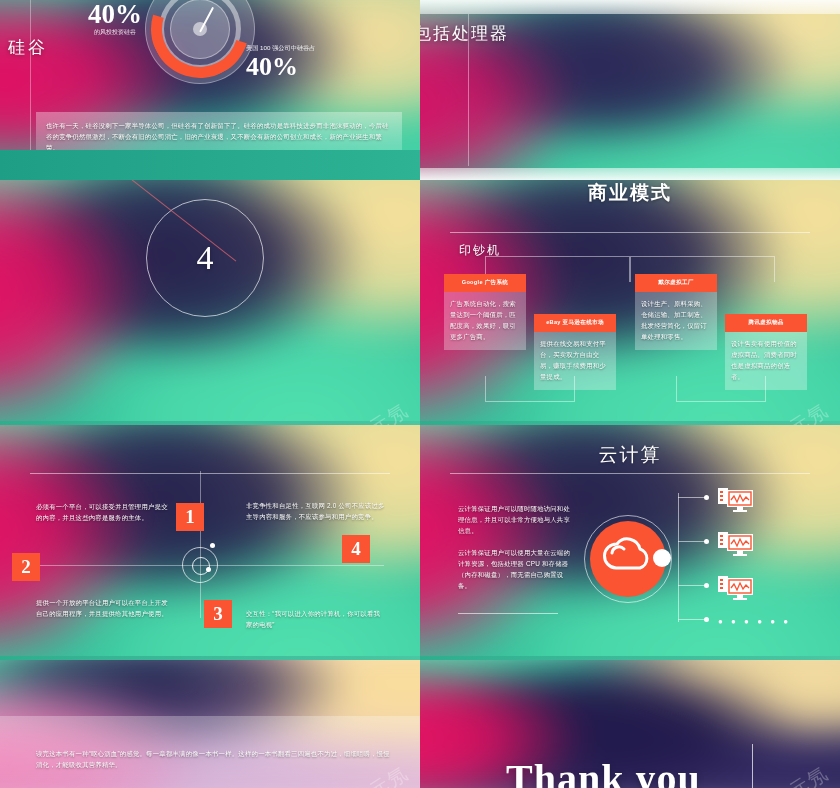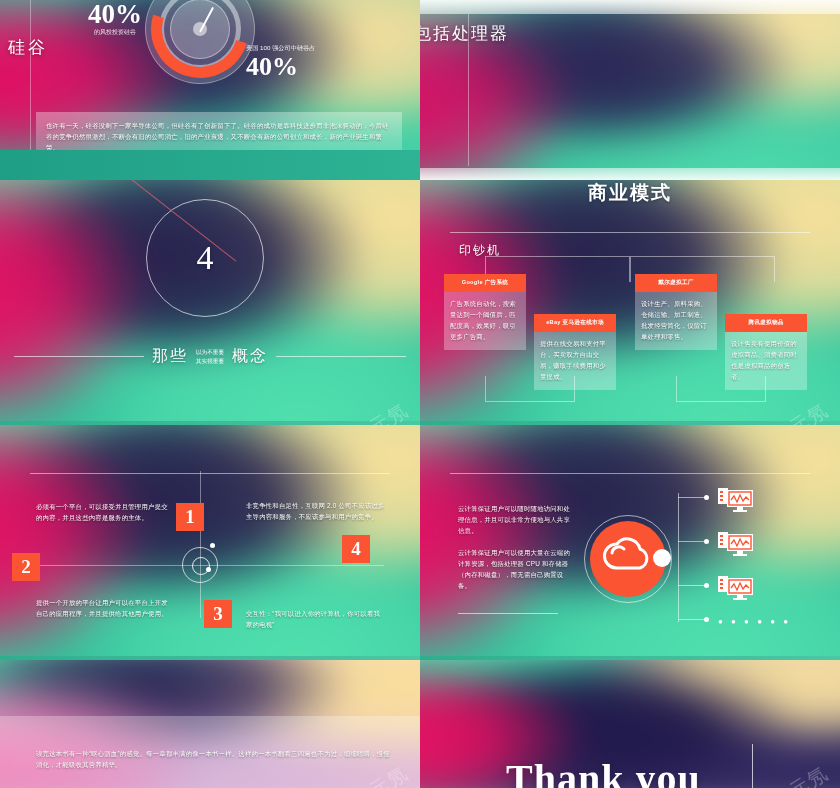--- a/index.html
+++ b/index.html
@@ -263,30 +263,20 @@
 
     <div class="botbar"></div>
   </div>
 
   <div class="slide s3">
     <div class="bg v3"></div>
     <div class="circle"></div>
     <div class="slash"></div>
     <div class="bignum">4</div>
 
-    <div class="ftr">
-      <div class="ln"></div>
-      <div class="w1">那些</div>
-      <div>
-        <div class="mid">以为不重要</div>
-        <div class="mid">其实很重要</div>
-      </div>
-      <div class="w2">概念</div>
-      <div class="ln"></div>
-    </div>
     <div class="edge-strip"></div>
     <div class="wm">素元氖</div>
   </div>
 
   <div class="slide s4">
     <div class="bg v3"></div>
     <div class="page-title title-lg">商业模式</div>
     <div class="hrule"></div>
     <div class="sub">印钞机</div>
 
@@ -335,20 +325,21 @@
     <div class="tx1 body-cn">必须有一个平台，可以接受并且管理用户提交的内容，并且这些内容是服务的主体。</div>
     <div class="tx2 body-cn">提供一个开放的平台让用户可以在平台上开发自己的应用程序，并且提供给其他用户使用。</div>
     <div class="tx3 body-cn">非竞争性和自足性，互联网 2.0 公司不应该过多主导内容和服务，不应该参与和用户的竞争。</div>
     <div class="tx4 body-cn">交互性：“我可以进入你的计算机，你可以看我家的电视”</div>
 
     <div class="edge-strip"></div>
   </div>
 
   <div class="slide s6">
     <div class="bg v3"></div>
+    <div class="page-title title-lg">云计算</div>
     <div class="hrule"></div>
 
     <div class="tx1 body-cn">云计算保证用户可以随时随地访问和处理信息，并且可以非常方便地与人共享信息。</div>
     <div class="tx2 body-cn">云计算保证用户可以使用大量在云端的计算资源，包括处理器 CPU 和存储器（内存和磁盘），而无需自己购置设备。</div>
     <div class="uline"></div>
 
     <div class="cloudwrap">
       <div class="halo"></div>
       <div class="disc"></div>
       <svg width="76" height="76" viewBox="0 0 76 76" style="position:absolute;inset:0;">

